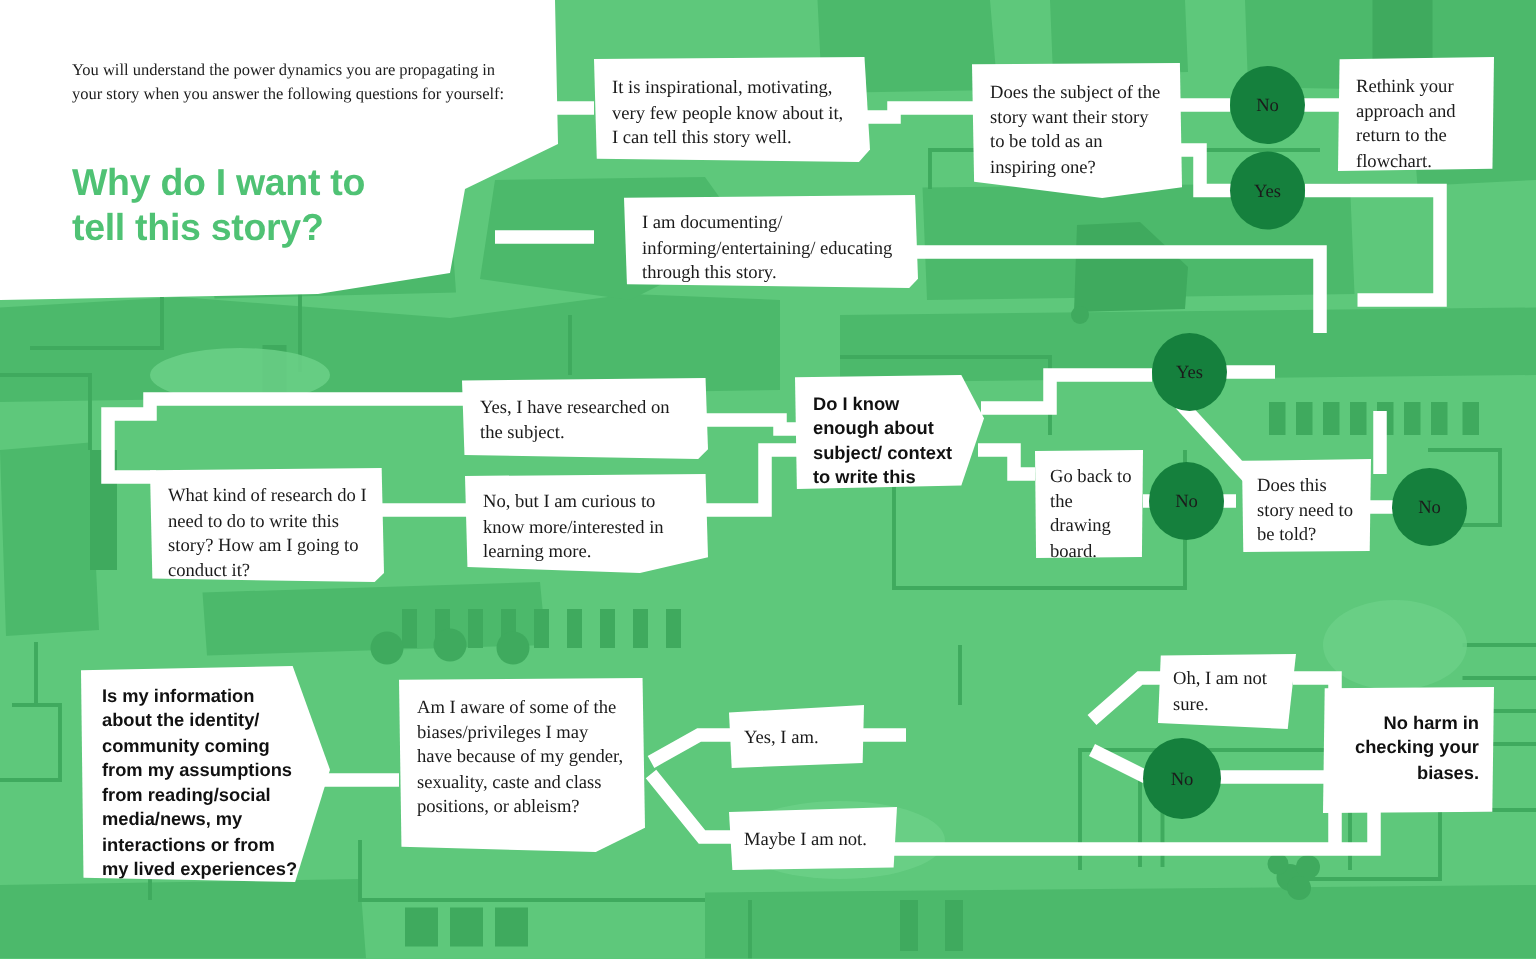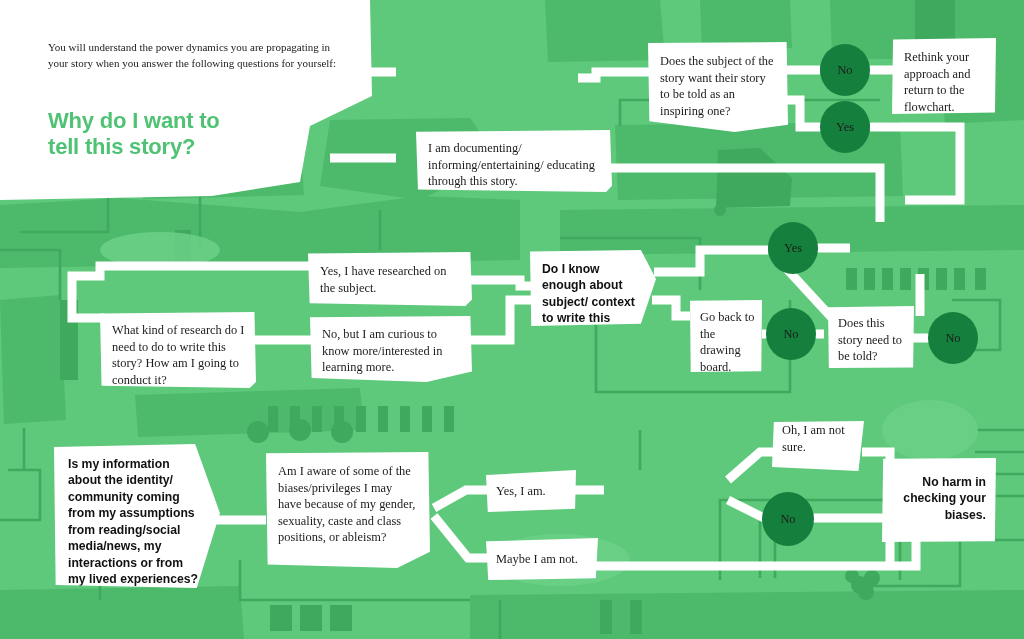--- a/index.html
+++ b/index.html
@@ -20,21 +20,21 @@
     z-index:5;pointer-events:none;
   }
   .header-text{
     position:absolute;left:48px;top:40px;width:290px;z-index:7;
     font-family:"Liberation Serif", serif;
     font-size:11px;line-height:1.42;color:#1c1c1c;
   }
   .header-title{
     position:absolute;left:48px;top:108px;width:300px;z-index:7;
     font-family:"Liberation Sans", sans-serif;
-    font-weight:700;font-size:22px;line-height:1.18;
+    font-weight:700;font-size:25px;line-height:1.18;
     color:#4fc274;letter-spacing:-0.2px;
   }
 
   
   .node{
     position:absolute;z-index:4;
     background:#ffffff;
     color:#1b1b1b;
     font-family:"Liberation Serif", serif;
     font-size:12.4px;line-height:1.33;
@@ -214,20 +214,24 @@
 
   <svg class="header-panel" viewBox="0 0 470 205" aria-hidden="true">
     <polygon points="0,0 370,0 372,96 310,126 300,182 212,196 0,200" fill="#ffffff"></polygon>
   </svg>
   <div class="header-text">You will understand the power dynamics you are propagating in your story when you answer the following questions for yourself:</div>
   <div class="header-title">
     <div>Why do I want to</div>
     <div>tell this story?</div>
   </div>
 
+  <div class="node" style="left:396px;top:38px;width:184px;height:70px;padding:12px 14px 0 12px;
+              clip-path:polygon(0 2%, 98% 0, 100% 88%, 96% 100%, 1% 97%);">
+    <span class="t">It is inspirational, motivating, very few people know about it, I can tell this story well.</span>
+  </div>
 
   <div class="node" style="left:416px;top:130px;width:196px;height:62px;padding:10px 14px 0 12px;
               clip-path:polygon(0 3%, 99% 0, 100% 90%, 97% 100%, 1% 96%);">
     <span class="t">I am documenting/ informing/entertaining/ educating through this story.</span>
   </div>
 
   <div class="node" style="left:648px;top:42px;width:140px;height:90px;padding:11px 10px 0 12px;
               clip-path:polygon(0 1%, 99% 0, 100% 92%, 62% 100%, 1% 88%);">
     <span class="t">Does the subject of the story want their story to be told as an inspiring one?</span>
   </div>
@@ -302,21 +306,21 @@
               clip-path:polygon(0 8%, 100% 0, 98% 96%, 2% 100%);">
     <span class="t">Maybe I am not.</span>
   </div>
 
   <div class="node vcenter" style="left:486px;top:470px;width:90px;height:42px;padding:0 8px 0 10px;
               clip-path:polygon(0 12%, 100% 0, 99% 92%, 2% 100%);">
     <span class="t">Yes, I am.</span>
   </div>
 
 
-  <div class="node" style="left:772px;top:421px;width:92px;height:50px;padding:1px 8px 0 10px;
+  <div class="node" style="left:772px;top:436px;width:92px;height:50px;padding:8px 8px 0 10px;
               clip-path:polygon(2% 2%, 100% 0, 94% 100%, 0 92%);">
     <span class="t">Oh, I am not sure.</span>
   </div>
 
   <div class="circle" style="left:762px;top:492px;width:52px;height:54px;">
     <span>No</span>
   </div>
 
   <div class="node bold" style="left:882px;top:458px;width:114px;height:84px;padding:16px 10px 8px 14px;
               clip-path:polygon(1% 1%, 100% 0, 99% 99%, 0 100%);text-align:right;">

